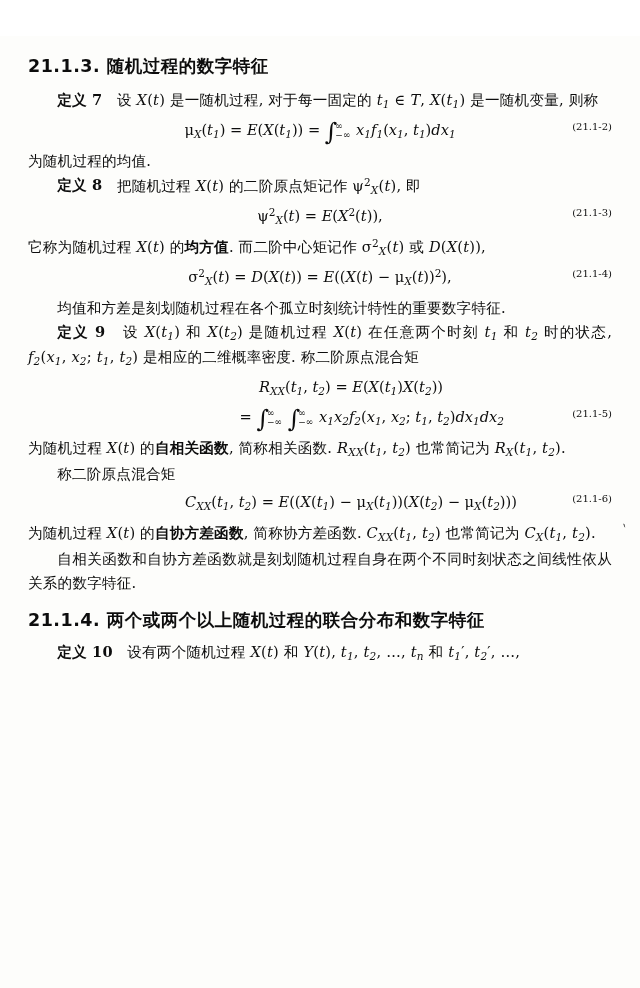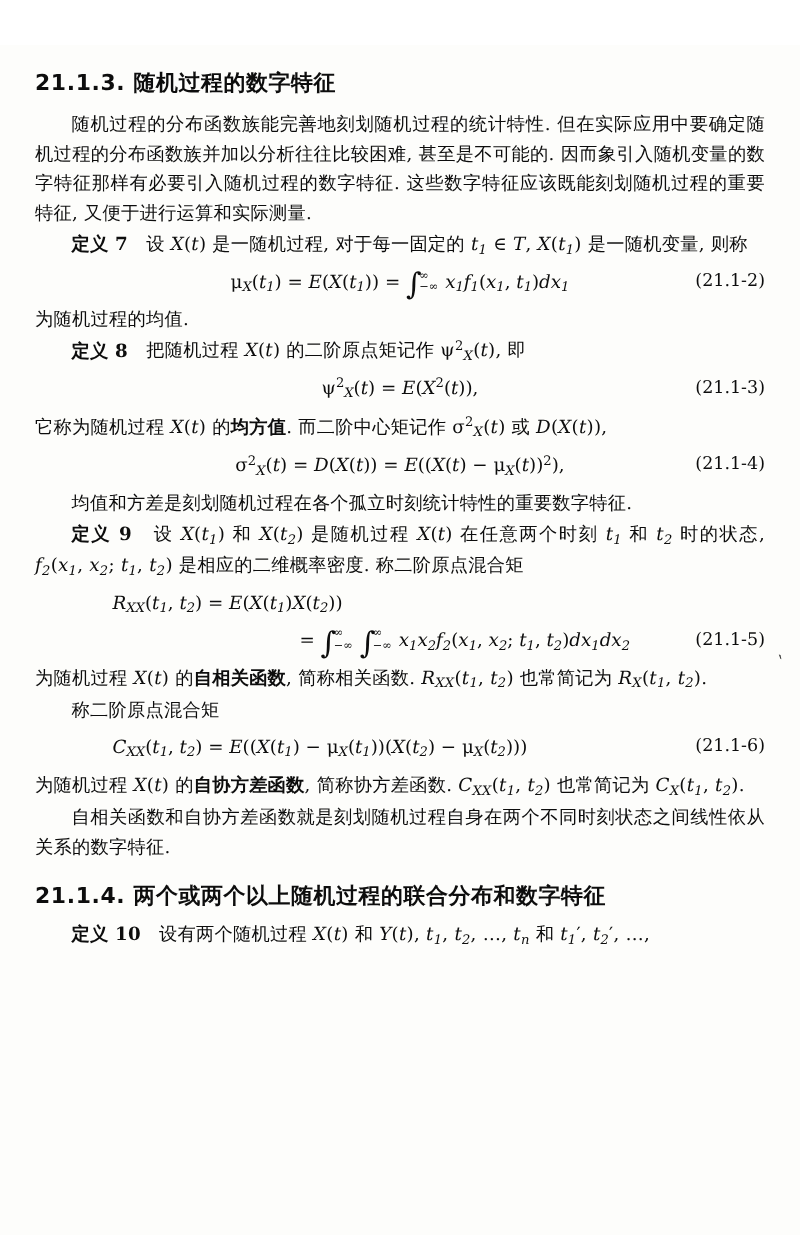--- a/index.html
+++ b/index.html
@@ -59,32 +59,32 @@
   
   .math-line {
     position: relative;
     margin: 6px 0 6px 0;
     font-size: 14.6px;
     line-height: 1.5;
     text-align: center;
     font-family: "DejaVu Serif", "Liberation Serif", serif;
   }
   .math-line.left-ind {
-    text-align: left;
+    text-align: center;
     padding-left: 62px;
   }
   .math-line.right-ind {
     text-align: right;
     padding-right: 108px;
   }
   .math-line .eqno {
     position: absolute;
     right: 0;
     top: 0;
-    font-size: 14px;
+    font-size: 10px;
   }
   .mi { font-style: italic; }
   .sub {
     font-size: 0.72em;
     vertical-align: -0.28em;
     font-style: italic;
   }
   .sup {
     font-size: 0.72em;
     vertical-align: 0.5em;
@@ -127,21 +127,20 @@
   }
 </style>
 </head>
 <body>
 
 <div class="page">
   <div class="content">
 
     <h2 class="section">21.1.3. 随机过程的数字特征</h2>
 
-    <p class="para">随机过程的分布函数族能完善地刻划随机过程的统计特性. 但在实际应用中要确定随机过程的分布函数族并加以分析往往比较困难, 甚至是不可能的. 因而象引入随机变量的数字特征那样有必要引入随机过程的数字特征. 这些数字特征应该既能刻划随机过程的重要特征, 又便于进行运算和实际测量.</p>
 
     <p class="para">
       <span class="defn">定义 7</span>
       <span>&nbsp;&nbsp;设 <span class="mi">X</span>(<span class="mi">t</span>) 是一随机过程, 对于每一固定的 <span class="mi">t</span><span class="sub">1</span> ∈ <span class="mi">T</span>, <span class="mi">X</span>(<span class="mi">t</span><span class="sub">1</span>) 是一随机变量, 则称</span>
     </p>
 
     <div class="math-line">
       <span>
         μ<span class="sub">X</span>(<span class="mi">t</span><span class="sub">1</span>) = <span class="mi">E</span>(<span class="mi">X</span>(<span class="mi">t</span><span class="sub">1</span>)) =
         <span class="intg">∫</span><span class="lim-stack"><span>∞</span><span>−∞</span></span>

